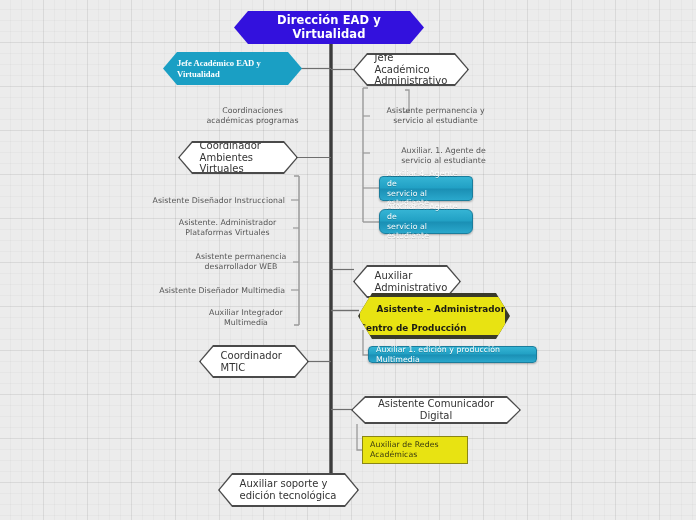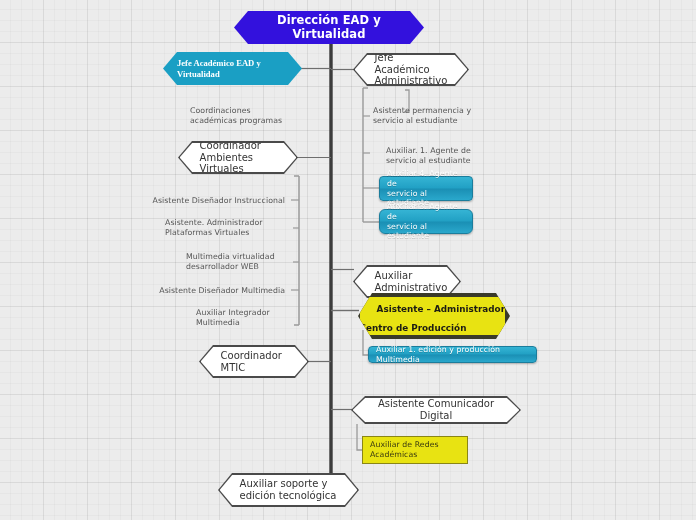--- a/index.html
+++ b/index.html
@@ -141,20 +141,21 @@
   #node-comunicador .hex-label { width: 100%; text-align: center; padding: 0 18px; }
 
   
   .leaf {
     position: absolute;
     font-size: 7.8px;
     color: #555555;
     line-height: 1.26;
     white-space: pre-line;
     letter-spacing: .05px;
+    text-align: center;
   }
   .leaf.right-align { text-align: right; }
 
   
   .leafbox {
     position: absolute;
     box-sizing: border-box;
     display: flex;
     align-items: center;
     font-size: 7.8px;
@@ -240,21 +241,21 @@
       <span class="hex-label">Coordinador
 Ambientes Virtuales</span>
     </div>
   </div>
 
   <div class="leaf right-align" id="leaf-dis-instruccional" style="left:120px; top:196px; width:165px;">Asistente Diseñador Instruccional</div>
 
   <div class="leaf" id="leaf-adm-plataformas" style="left:165px; top:218px; width:125px;">Asistente. Administrador
 Plataformas Virtuales</div>
 
-  <div class="leaf" id="leaf-virtualidad-web" style="left:186px; top:252px; width:110px;">Multimedia virtualidad
+  <div class="leaf" id="leaf-virtualidad-web" style="left:186px; top:252px; width:110px;">Asistente permanencia
 desarrollador WEB</div>
 
   <div class="leaf right-align" id="leaf-dis-multimedia" style="left:125px; top:286px; width:160px;">Asistente Diseñador Multimedia</div>
 
   <div class="leaf" id="leaf-integrador-multimedia" style="left:196px; top:308px; width:100px;">Auxiliar Integrador
 Multimedia</div>
 
   <div class="hex hex-outline hex-white" id="node-coord-mtic">
     <div class="hex-inner">
       <span class="hex-label">Coordinador

